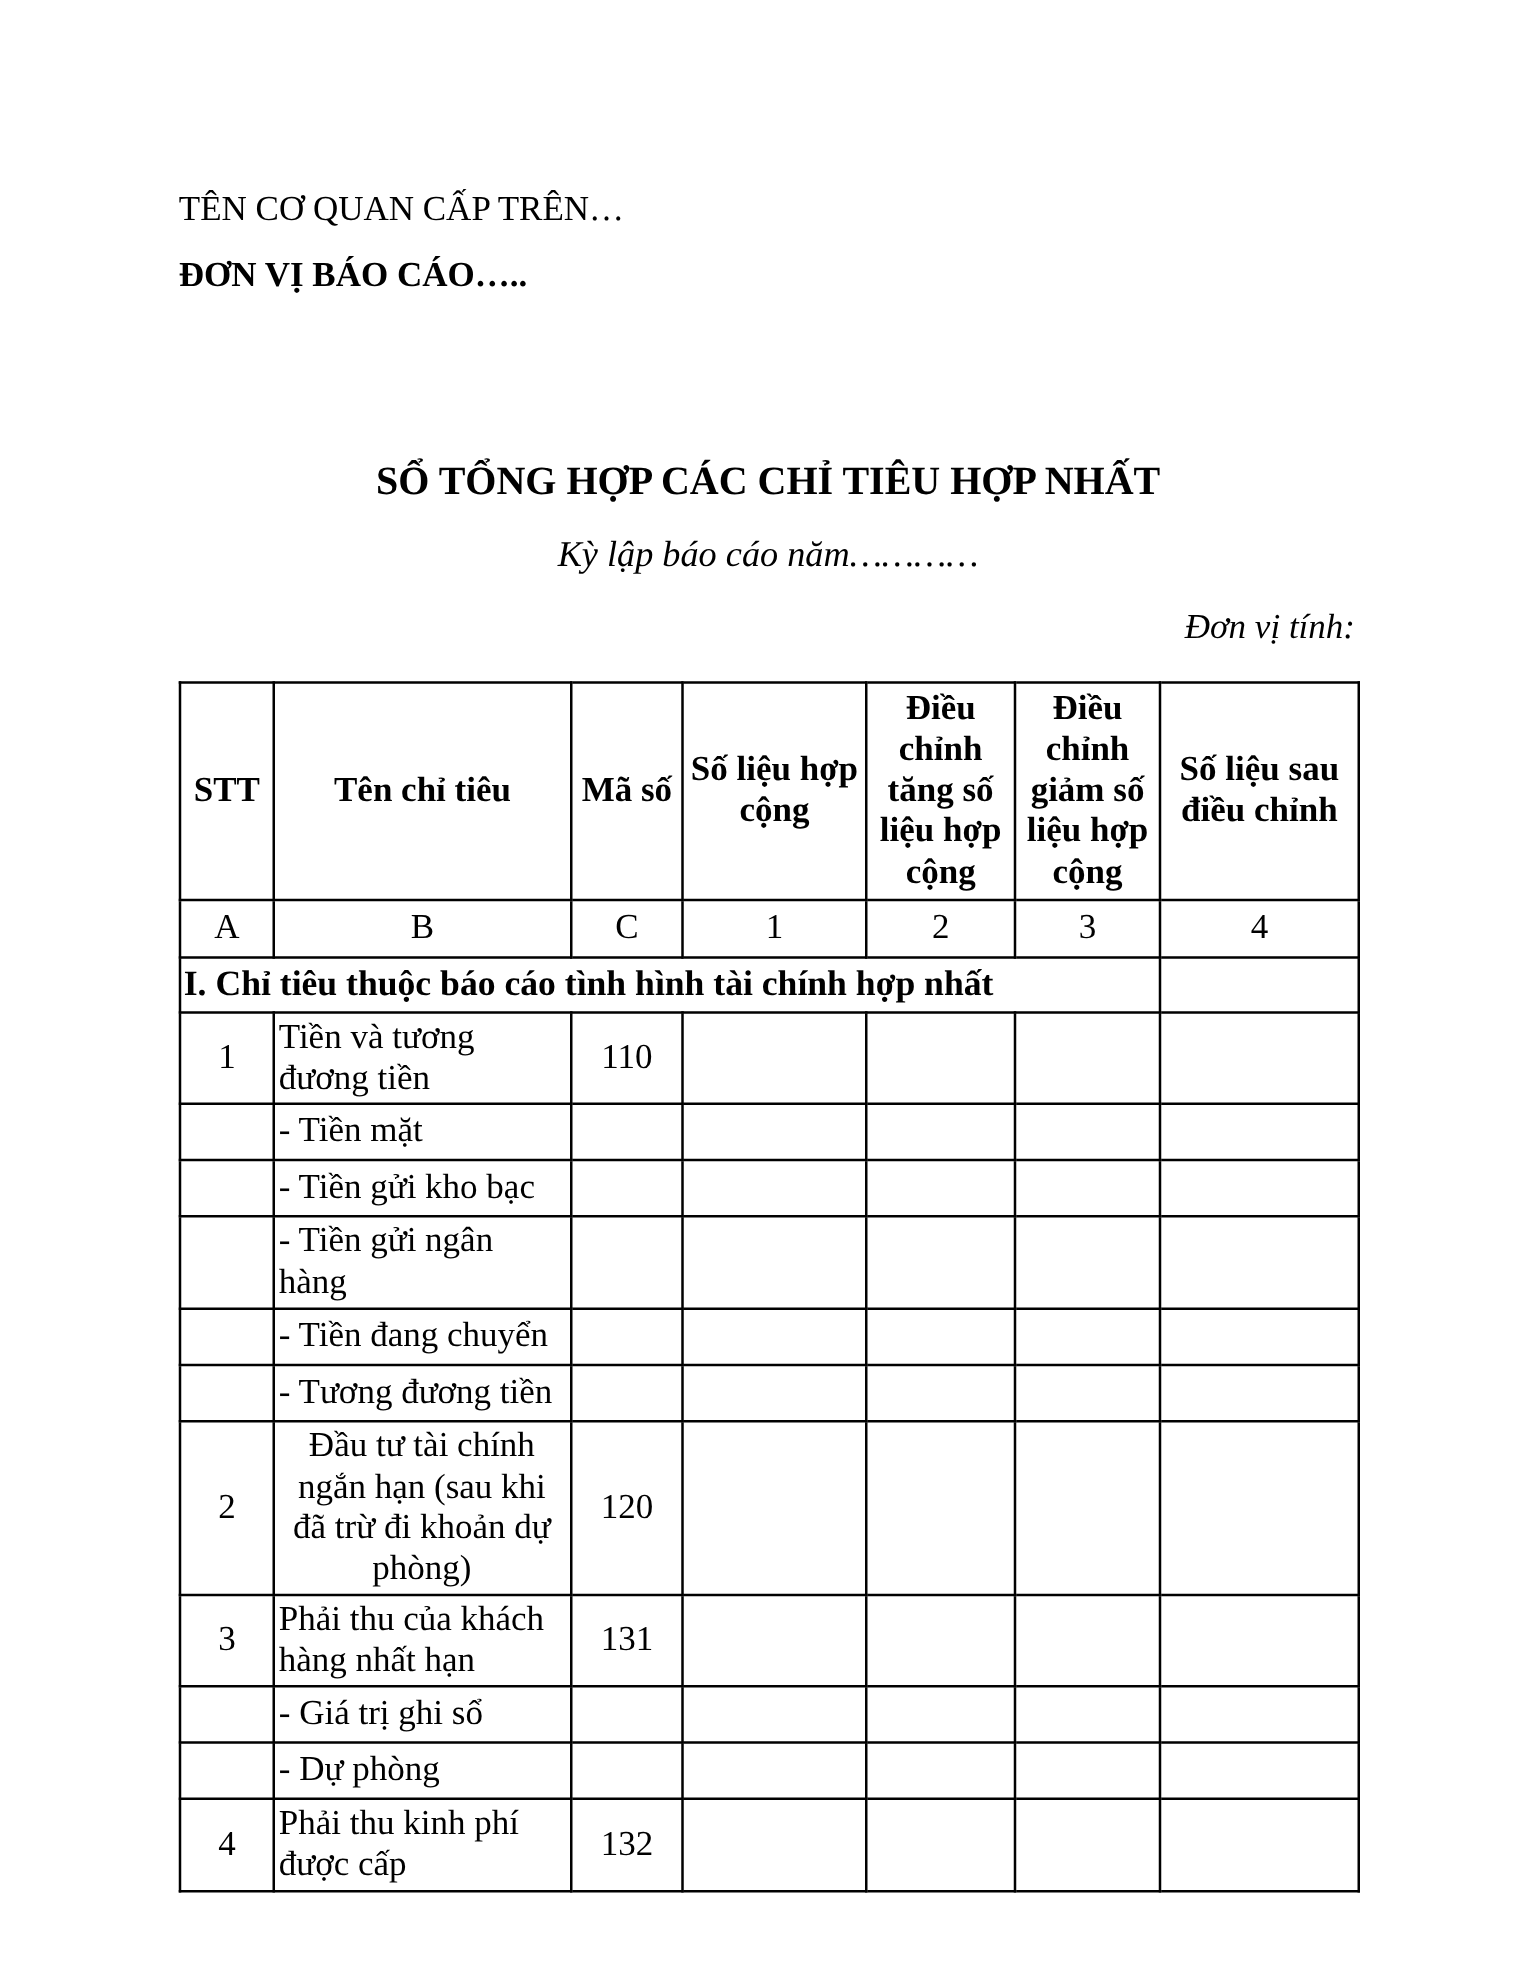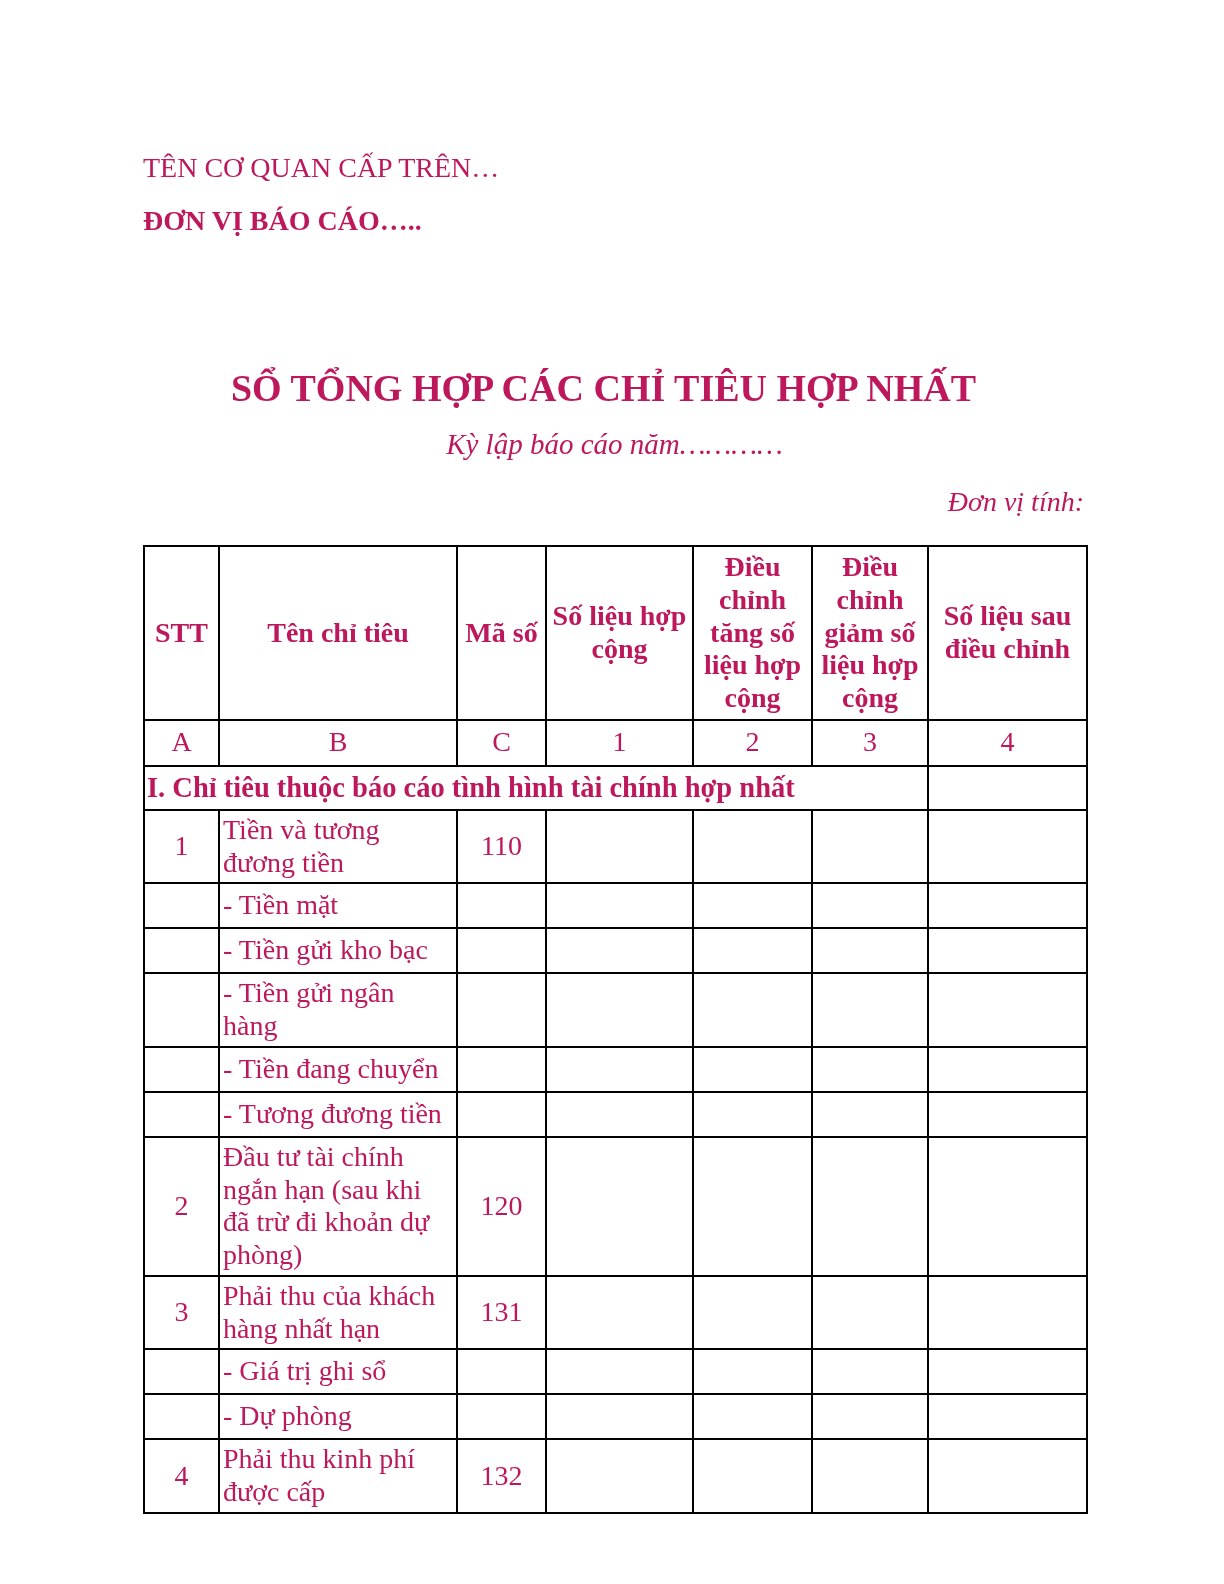--- a/index.html
+++ b/index.html
@@ -1,40 +1,40 @@
 <!DOCTYPE html>
 <html><head>
 <meta charset="utf-8">
 <style>
   * { margin:0; padding:0; box-sizing:border-box; }
   html,body { background:#ffffff; }
   .page {
     position:relative;
     width:1224px; height:1584px;
-    background:#ffffff; color:#be185d;
+    background:#ffffff; color:#000000;
     font-family:"Liberation Serif","DejaVu Serif",serif;
     overflow:hidden;
   }
   .hdr-left {
     position:absolute; left:143px; top:150px;
     font-size:28px; line-height:1.32; white-space:nowrap;
   }
   .hdr-left .unit { font-weight:bold;margin-top:16px; }
   .hdr-right {
     position:absolute; left:598px; top:152px; width:492px;
     text-align:center;
   }
   .form-no { font-size:29px; font-weight:bold; }
   .note {
     margin-top:38px; font-style:italic;
     font-size:27.5px; line-height:1.28;
   }
   .doc-title {
-    position:absolute; left:132px; top:366px; width:943px;
-    text-align:center; font-weight:bold; font-size:38px;
+    position:absolute; left:143px; top:366px; width:943px;
+    text-align:center; font-weight:bold; font-size:32px;
   }
   .doc-subtitle {
     position:absolute; left:143px; top:428px; width:943px;
     text-align:center; font-style:italic; font-size:29px;
   }
   .unit-label {
     position:absolute; top:486px; right:140px;
     font-style:italic; font-size:28px;
   }
   table.main {
@@ -53,21 +53,21 @@
   }
   tr.letter-row td { height:46px; text-align:center; font-weight:normal; }
   tr.section-row td {
     height:44px; font-weight:bold;
     text-align:left; padding:0 2px; font-size:28.5px;
   }
   td.stt, td.code { text-align:center; padding:2px; }
   td.name { text-align:left; padding:3px 4px 3px 3px; }
   tr.h71  td { height:71px; }
   tr.h45  td { height:45px; }
-  tr.h105 td { height:105px; }
+  tr.h105 td { height:105px;text-align:center; }
   tr.h70  td { height:70px; }
   tr.h72  td { height:72px; }
 </style>
 </head>
 <body>
 
 <div class="page">
 
   <div class="hdr-left">
     <div>TÊN CƠ QUAN CẤP TRÊN…</div>

